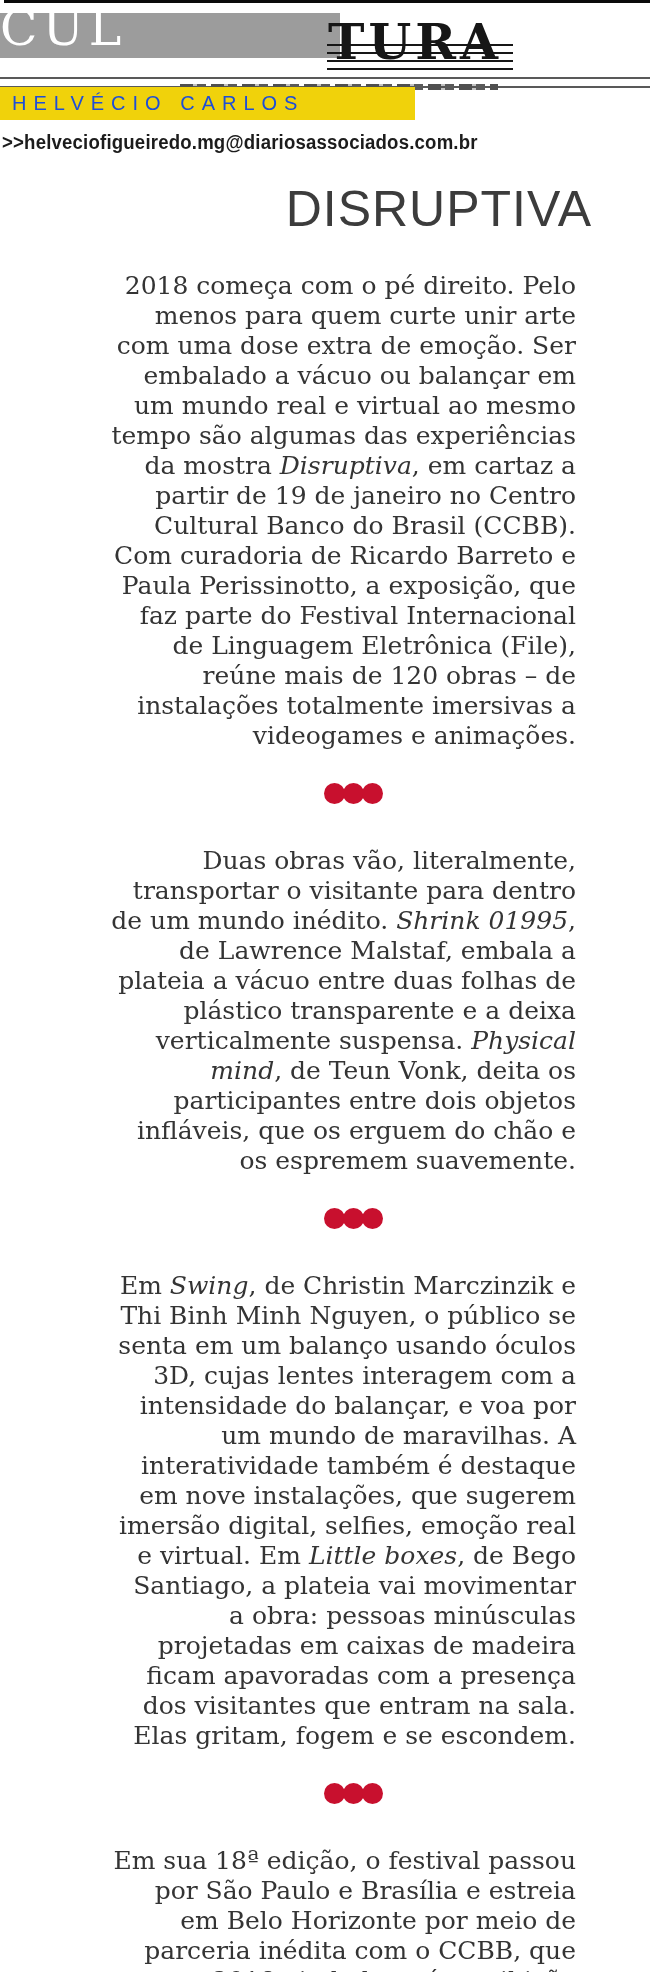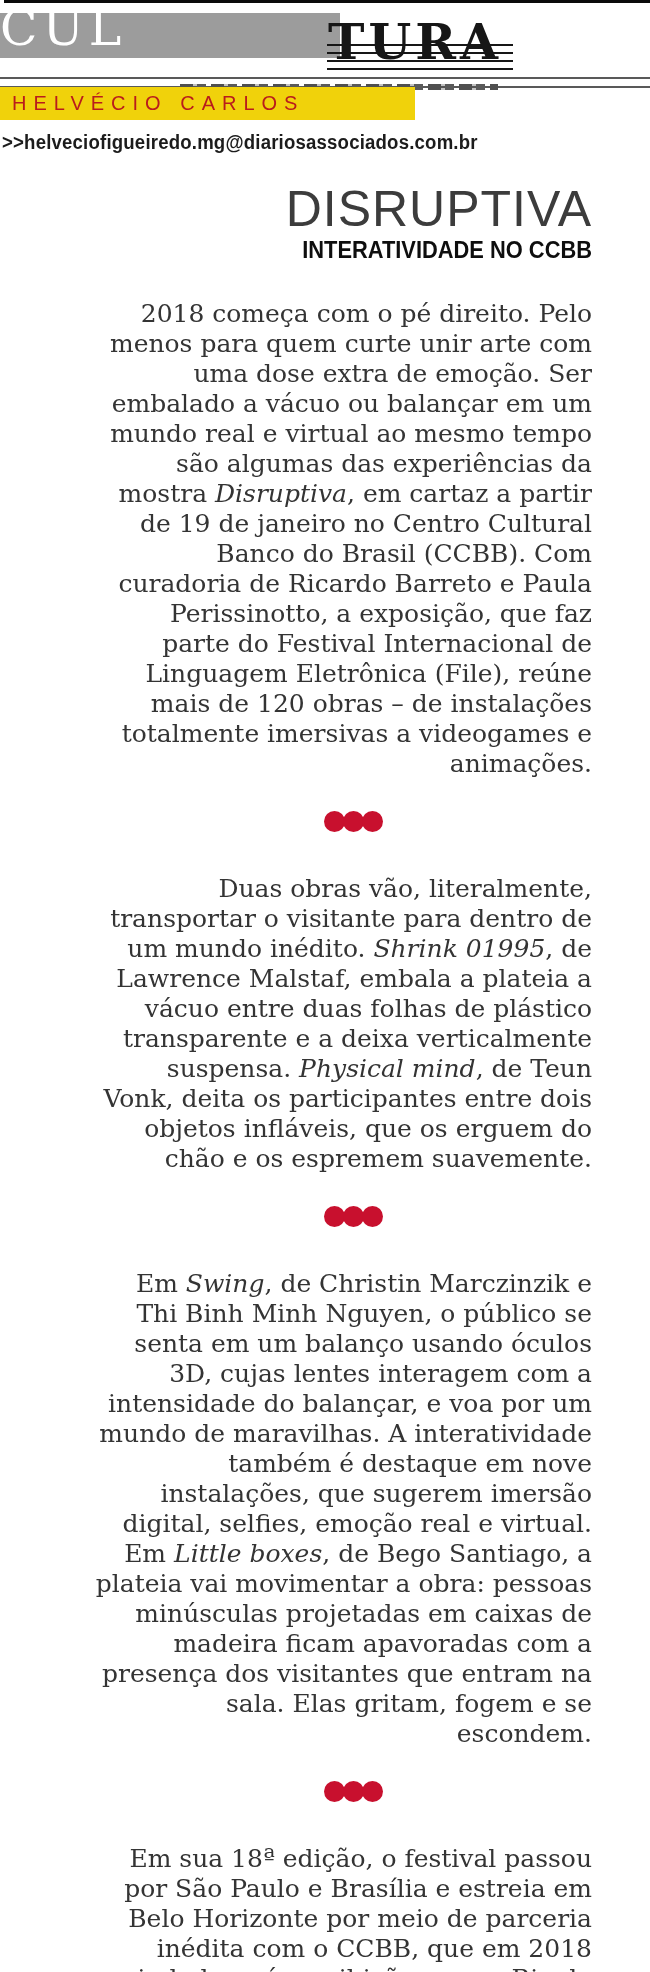--- a/index.html
+++ b/index.html
@@ -35,41 +35,41 @@
     position:absolute;top:84px;left:180px;width:318px;height:6px;
     background:repeating-linear-gradient(90deg,#4f4f4f 0 13px,rgba(80,80,80,.35) 13px 17px,#5a5a5a 17px 26px,transparent 26px 31px);
   }
   .author-bar{
     position:absolute;top:87px;left:0;width:415px;height:33px;
     background:var(--brand_yellow,#f0d20b);
     display:flex;align-items:center;
   }
   .author-name{
     font-family:"Liberation Sans",sans-serif;font-size:20px;font-weight:500;
-    letter-spacing:7px;color:#b91c1c;padding-left:12px;white-space:nowrap;
+    letter-spacing:7px;color:#1d4ed8;padding-left:12px;white-space:nowrap;
   }
   .email-line{
     position:absolute;top:131px;left:2px;
     font-family:"Liberation Sans",sans-serif;font-weight:bold;font-size:20px;
     color:#1c1c1c;letter-spacing:0.2px;transform:scaleX(0.93);transform-origin:left;
     white-space:nowrap;
   }
   .article{position:absolute;top:183px;left:95px;width:497px;text-align:right;}
   .article-title{
     font-family:"Liberation Sans",sans-serif;font-weight:300;font-size:50px;
     line-height:52px;color:#3c3c3c;letter-spacing:1px;margin:0;
   }
   .article-subtitle{
     font-family:"Liberation Sans",sans-serif;font-weight:bold;font-size:23px;
     line-height:26px;color:#0e0e0e;margin:2px 0 0 0;
     display:inline-block;transform:scaleX(0.95);transform-origin:right;
   }
   .body-p{
     font-family:"DejaVu Serif",serif;font-size:25px;line-height:30px;
-    color:var(--text_dark,#343434);margin:0;margin-top:36px;text-align:right;
+    color:var(--text_dark,#343434);margin:16px;margin-top:36px;text-align:right;
   }
   .body-p em{font-style:italic;}
   .separator{
     display:flex;justify-content:center;align-items:center;
     margin:32px 0 42px 20px;height:21px;
   }
   .dot{
     width:21px;height:21px;border-radius:50%;
     background:var(--accent_red,#c8102e);margin-left:-2px;
   }
@@ -96,21 +96,20 @@
 <div class="text-remnant"></div>
 
 <div class="author-bar">
   <span class="author-name">HELVÉCIO CARLOS</span>
 </div>
 
 <div class="email-line">&gt;&gt;helveciofigueiredo.mg@diariosassociados.com.br</div>
 
 <div class="article">
   <h1 class="article-title">DISRUPTIVA</h1>
-  <div><span class="article-subtitle">INTERATIVIDADE NO CCBB</span></div>
 
   <p class="body-p"><span>2018 começa com o pé direito. Pelo menos para quem curte unir arte com uma dose extra de emoção. Ser embalado a vácuo ou balançar em um mundo real e virtual ao mesmo tempo são algumas das experiências da mostra </span><em>Disruptiva</em><span>, em cartaz a partir de 19 de janeiro no Centro Cultural Banco do Brasil (CCBB). Com curadoria de Ricardo Barreto e Paula Perissinotto, a exposição, que faz parte do Festival Internacional de Linguagem Eletrônica (File), reúne mais de 120 obras – de instalações totalmente imersivas a videogames e animações.</span></p>
 
   <div class="separator">
     <div class="dot"></div>
     <div class="dot"></div>
     <div class="dot"></div>
   </div>
 
   <p class="body-p" style="margin-top:0"><span>Duas obras vão, literalmente, transportar o visitante para dentro de um mundo inédito. </span><em>Shrink 01995</em><span>, de Lawrence Malstaf, embala a plateia a vácuo entre duas folhas de plástico transparente e a deixa verticalmente suspensa. </span><em>Physical mind</em><span>, de Teun Vonk, deita os participantes entre dois objetos infláveis, que os erguem do chão e os espremem suavemente.</span></p>

